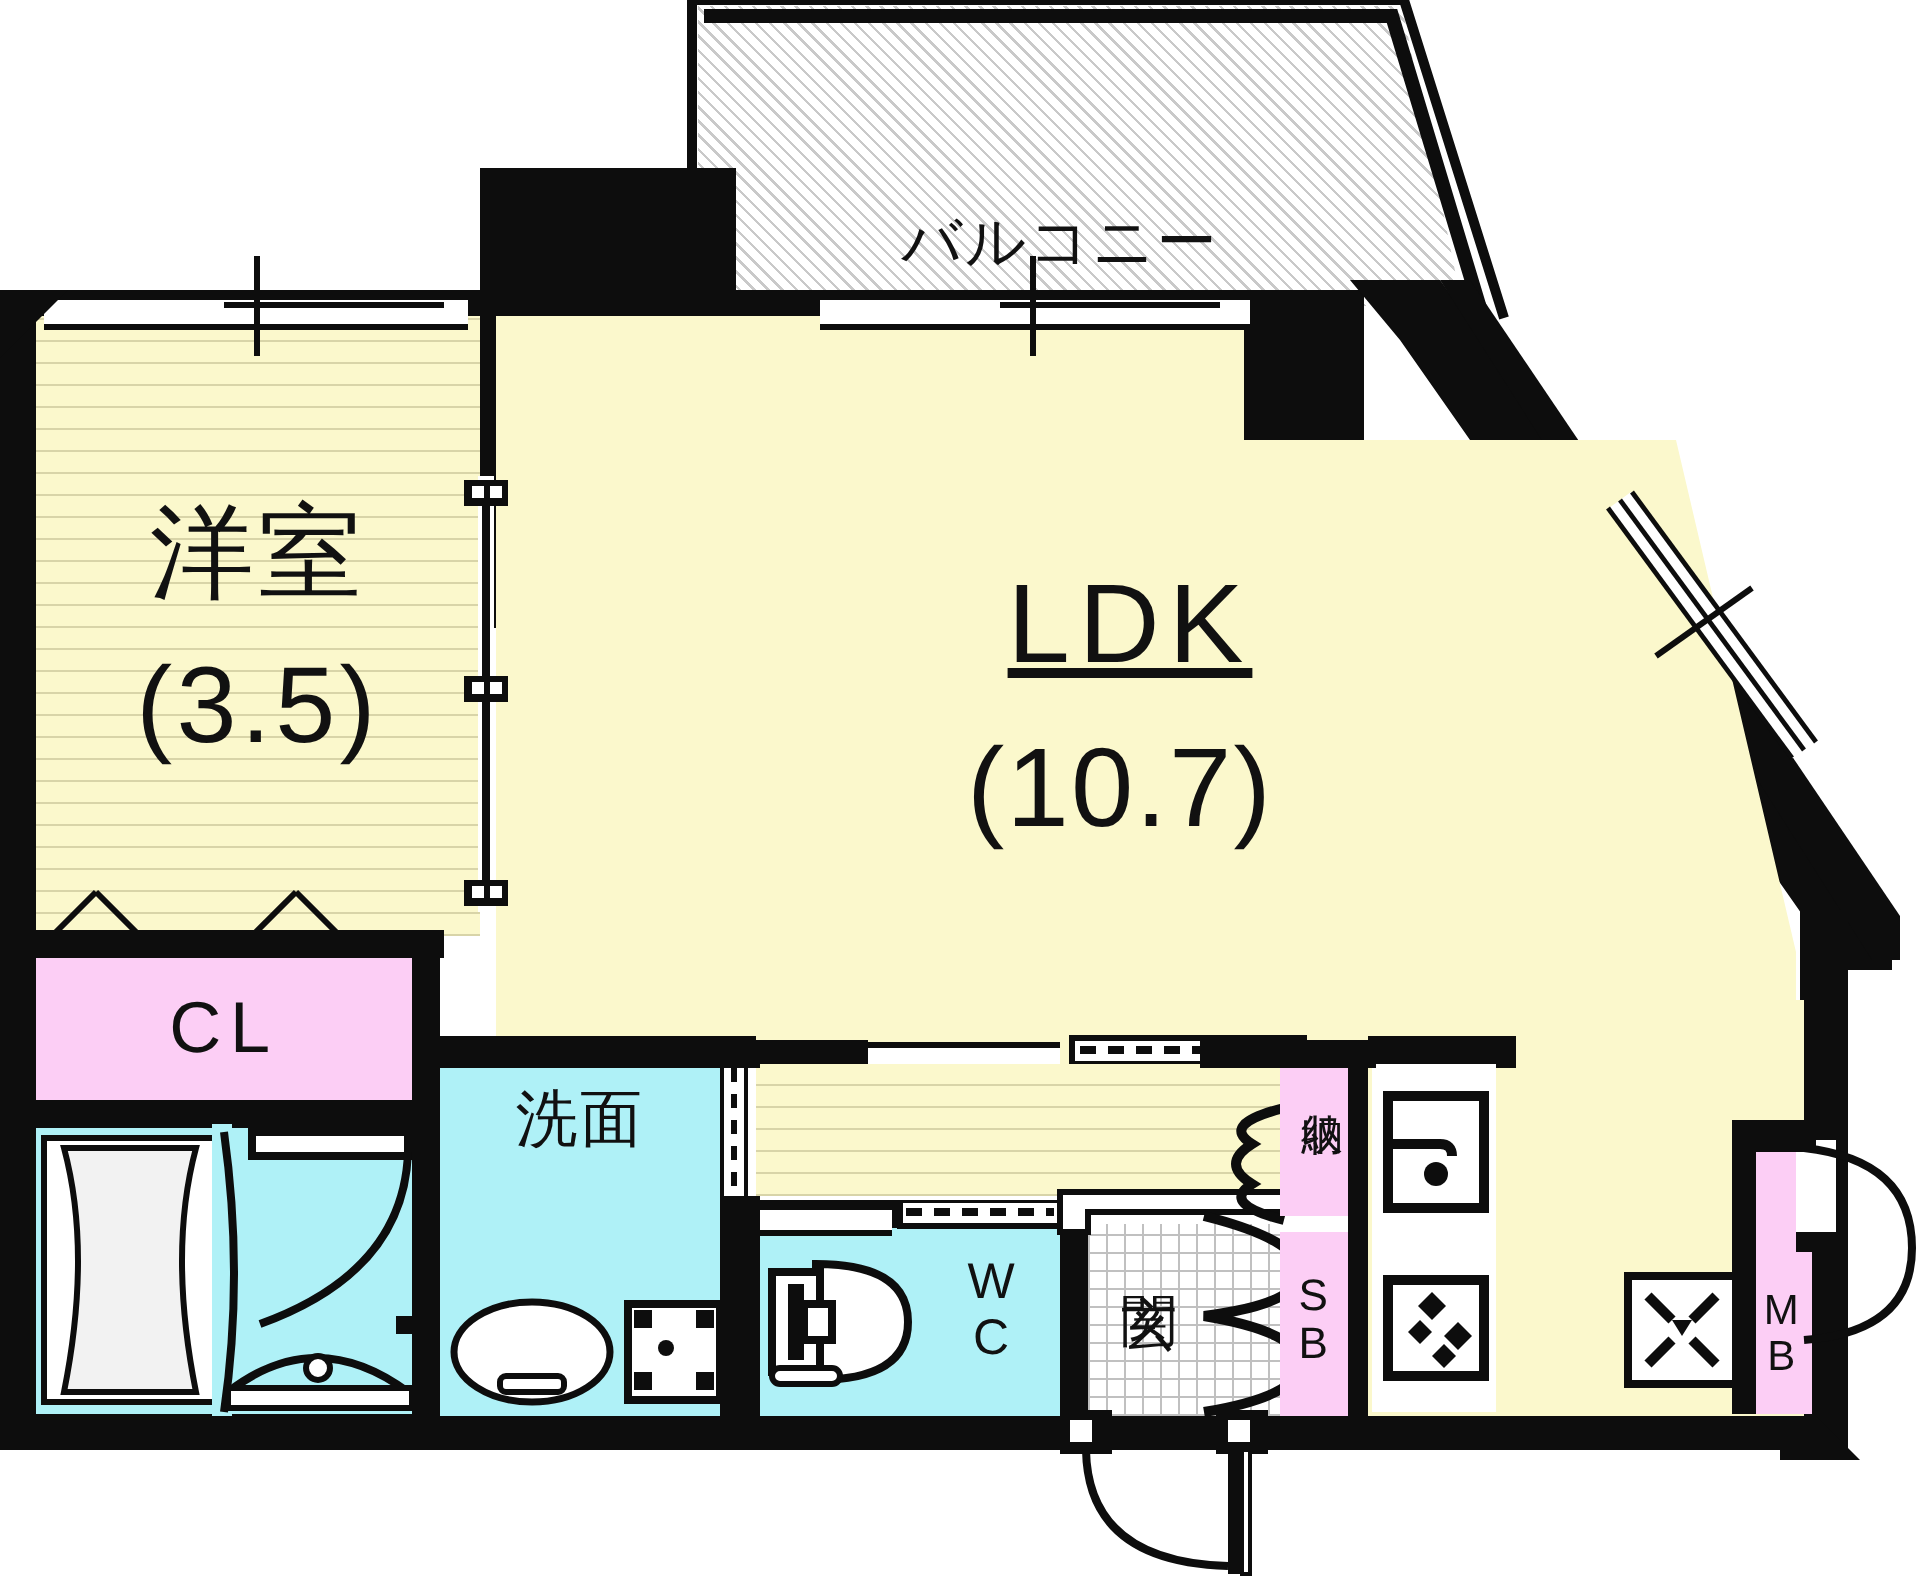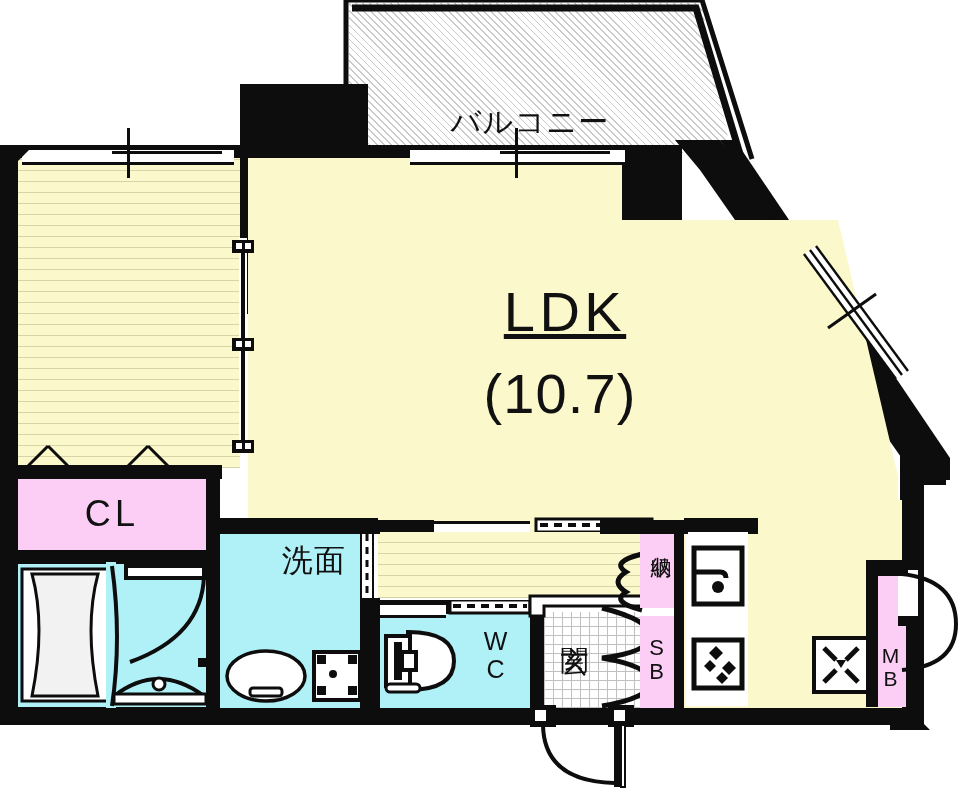--- a/index.html
+++ b/index.html
@@ -88,20 +88,22 @@
     <line x1="36" y1="-4" x2="128" y2="121" stroke="#0d0d0d" stroke-width="2.4"></line>
     <line x1="48" y1="78" x2="96" y2="44" stroke="#0d0d0d" stroke-width="3"></line>
     <line x1="72" y1="38" x2="72" y2="90" stroke="#0d0d0d" stroke-width="0"></line>
   </svg>
 
   <div class="sash" style="left:410px;top:147px;width:215px;height:12px;"></div>
   <div class="abs" style="left:515px;top:128px;width:3px;height:50px;background:#0d0d0d;"></div>
   <div class="abs" style="left:500px;top:151px;width:110px;height:3px;background:#0d0d0d;"></div>
 
   <div class="abs tatami-lines" style="left:18px;top:158px;width:222px;height:310px;"></div>
+  <div class="lbl lbl-jp" style="left:19px;top:250px;width:220px;font-size:52px;">洋室</div>
+  <div class="lbl lbl-lat" style="left:19px;top:325px;width:220px;font-size:54px;">(3.5)</div>
 
   <div class="sash" style="left:22px;top:147px;width:212px;height:12px;"></div>
   <div class="abs" style="left:127px;top:128px;width:3px;height:50px;background:#0d0d0d;"></div>
   <div class="abs" style="left:112px;top:151px;width:110px;height:3px;background:#0d0d0d;"></div>
 
   <svg class="abs" style="left:228px;top:238px;width:30px;height:218px;">
     <rect x="11" y="0" width="8" height="218" fill="#ffffff"></rect>
     <line x1="15" y1="6" x2="15" y2="212" stroke="#0d0d0d" stroke-width="4"></line>
     <rect x="4" y="2" width="22" height="13" fill="#0d0d0d"></rect>
     <rect x="8" y="5" width="6" height="6" fill="#ffffff"></rect>
@@ -143,21 +145,21 @@
   </svg>
 
   <svg class="abs" style="left:112px;top:660px;width:96px;height:46px;">
     <path d="M2 36 Q46 2 92 36" fill="#AFF1F7" stroke="#0d0d0d" stroke-width="4"></path>
     <circle cx="47" cy="24" r="6" fill="#ffffff" stroke="#0d0d0d" stroke-width="3"></circle>
     <rect x="2" y="34" width="92" height="10" fill="#ffffff" stroke="#0d0d0d" stroke-width="3"></rect>
   </svg>
 
   <div class="abs wall" style="left:206px;top:528px;width:14px;height:180px;"></div>
   <div class="abs wet" style="left:220px;top:532px;width:140px;height:176px;"></div>
-  <div class="lbl lbl-jp" style="left:220px;top:544px;width:140px;font-size:31px;padding-left:24px;">洗面</div>
+  <div class="lbl lbl-jp" style="left:220px;top:544px;width:140px;font-size:31px;">洗面</div>
 
   <svg class="abs" style="left:224px;top:648px;width:86px;height:58px;">
     <ellipse cx="42" cy="28" rx="39" ry="25" fill="#ffffff" stroke="#0d0d0d" stroke-width="3.5"></ellipse>
     <rect x="26" y="40" width="32" height="8" rx="3" fill="#ffffff" stroke="#0d0d0d" stroke-width="3"></rect>
   </svg>
 
   <svg class="abs" style="left:312px;top:650px;width:52px;height:54px;">
     <rect x="2" y="2" width="46" height="48" fill="#ffffff" stroke="#0d0d0d" stroke-width="4"></rect>
     <rect x="5" y="5" width="9" height="9" fill="#0d0d0d"></rect>
     <rect x="36" y="5" width="9" height="9" fill="#0d0d0d"></rect>

